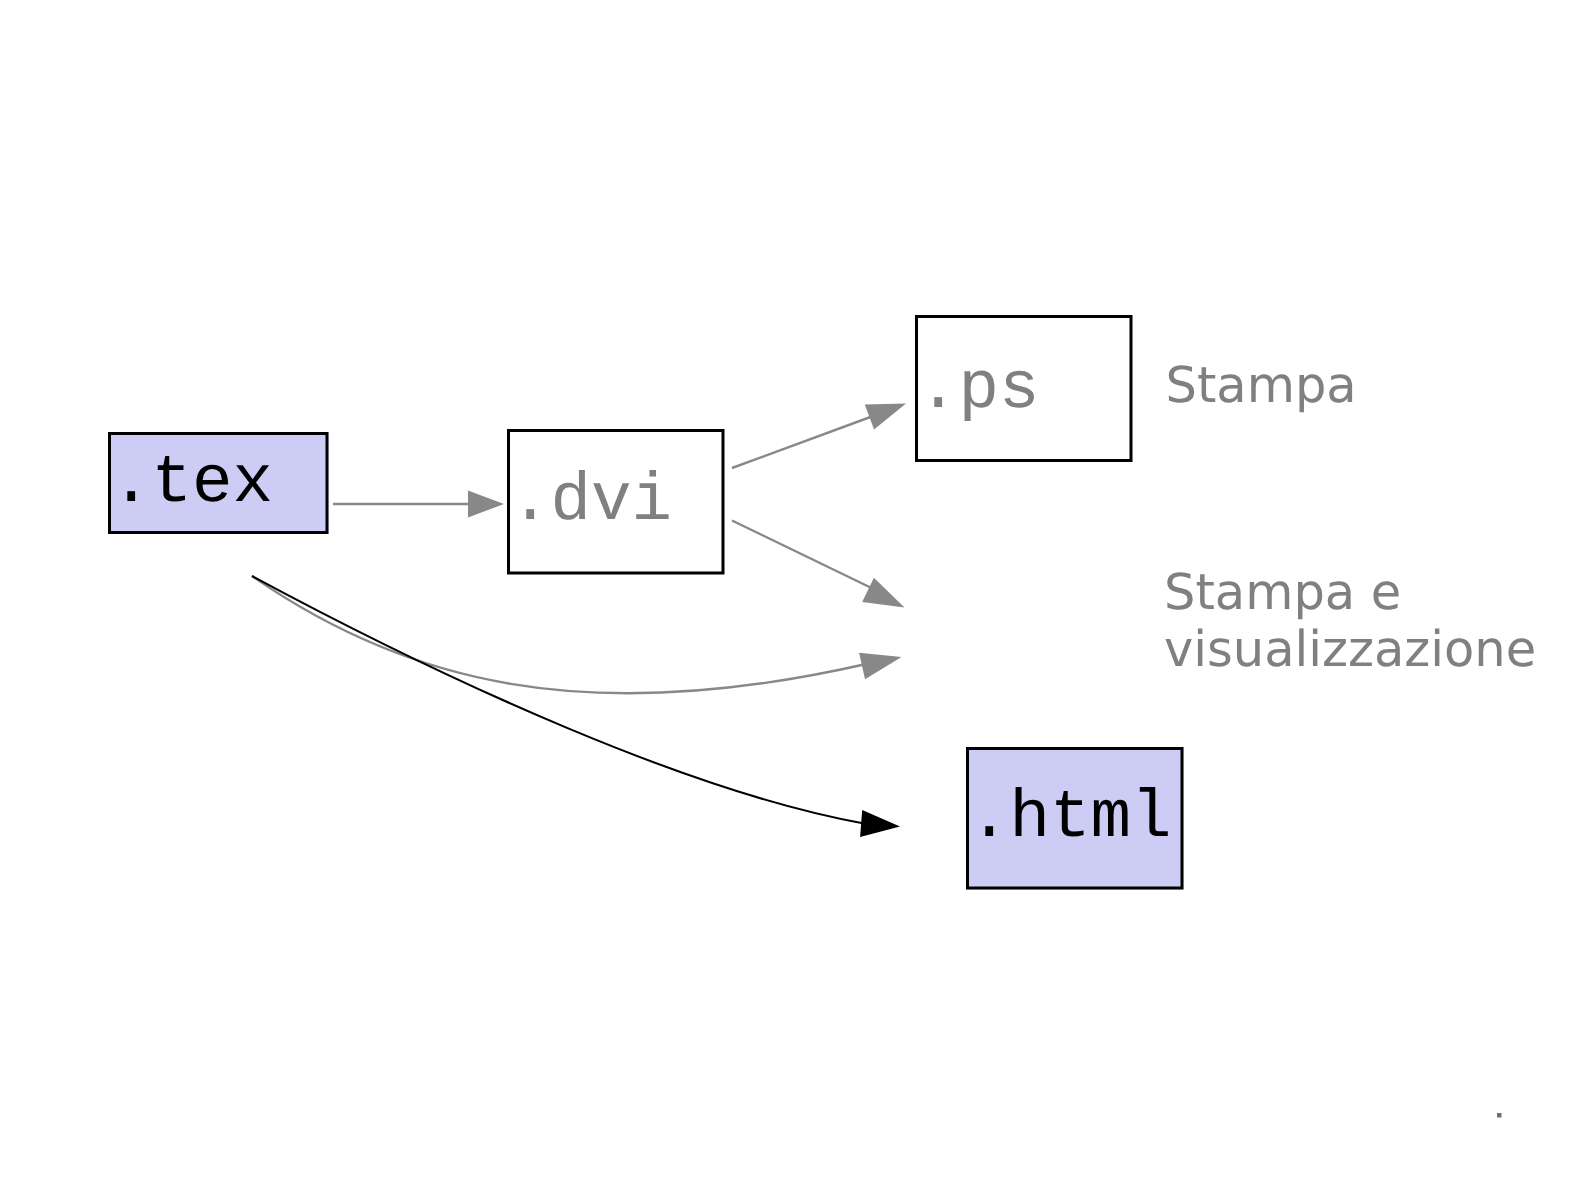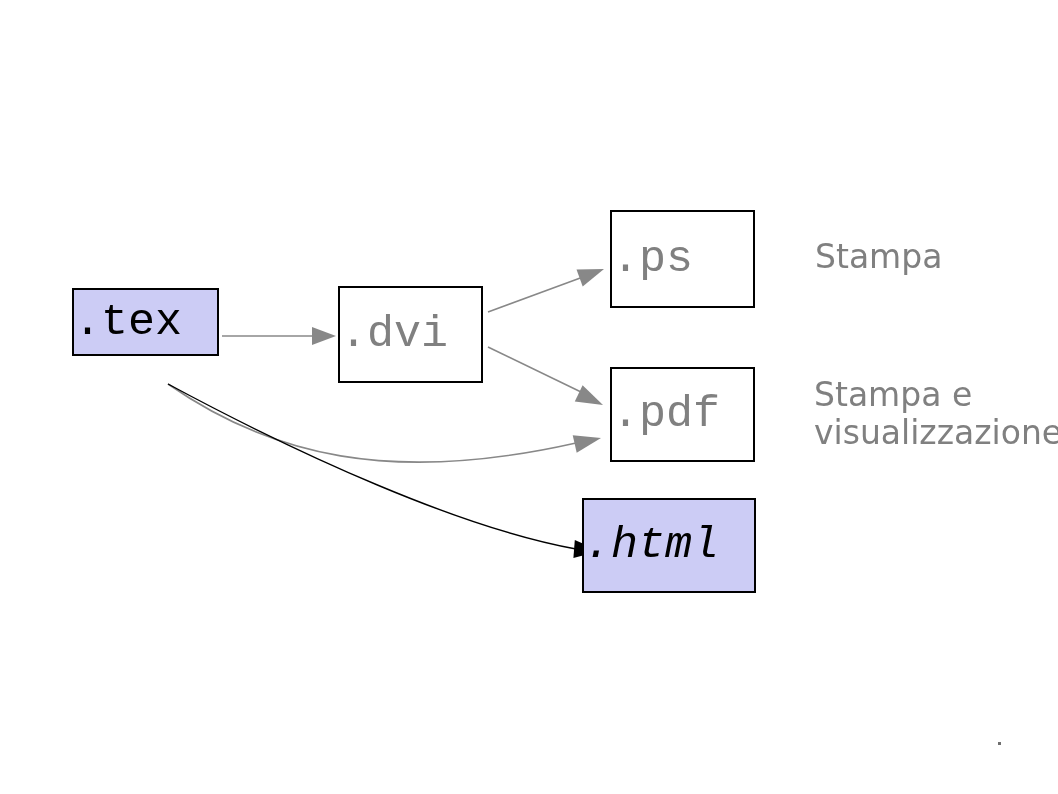--- a/index.html
+++ b/index.html
@@ -35,30 +35,29 @@
     line-height: 1;
     white-space: nowrap;
   }
   .node-lavender { background: #ccccf5; color: #000000; }
   .node-white    { background: #ffffff; color: #808080; }
 
   .node-tex  { left: 72px;  top: 288px; width: 147px; height: 68px; }
   .node-dvi  { left: 338px; top: 286px; width: 145px; height: 97px; }
   .node-ps   { left: 610px; top: 210px; width: 145px; height: 98px; }
   .node-pdf  { left: 610px; top: 367px; width: 145px; height: 95px; }
-  .node-html { left: 582px; top: 498px; width: 174px; height: 95px; font-style: italic; }
+  .node-html { left: 644px; top: 498px; width: 145px; height: 95px; }
 
   .annotation {
     position: absolute;
     color: #808080;
     font-family: "DejaVu Sans", "Liberation Sans", sans-serif;
     font-size: 33px;
     line-height: 38px;
     white-space: nowrap;
-    margin-left: 38px;
   }
   .annotation-ps  { left: 777px; top: 238px; }
   .annotation-pdf { left: 776px; top: 376px; }
 
   .stray-dot {
     position: absolute;
     left: 998px;
     top: 742px;
     width: 3px;
     height: 3px;
@@ -93,23 +92,20 @@
   </div>
 
   <div class="node node-white node-dvi">
     <span>.dvi</span>
   </div>
 
   <div class="node node-white node-ps">
     <span>.ps</span>
   </div>
 
-  <div class="node node-white node-pdf">
-    <span>.pdf</span>
-  </div>
 
   <div class="node node-lavender node-html">
     <span>.html</span>
   </div>
 
   <div class="annotation annotation-ps">
     <span>Stampa</span>
   </div>
 
   <div class="annotation annotation-pdf">

